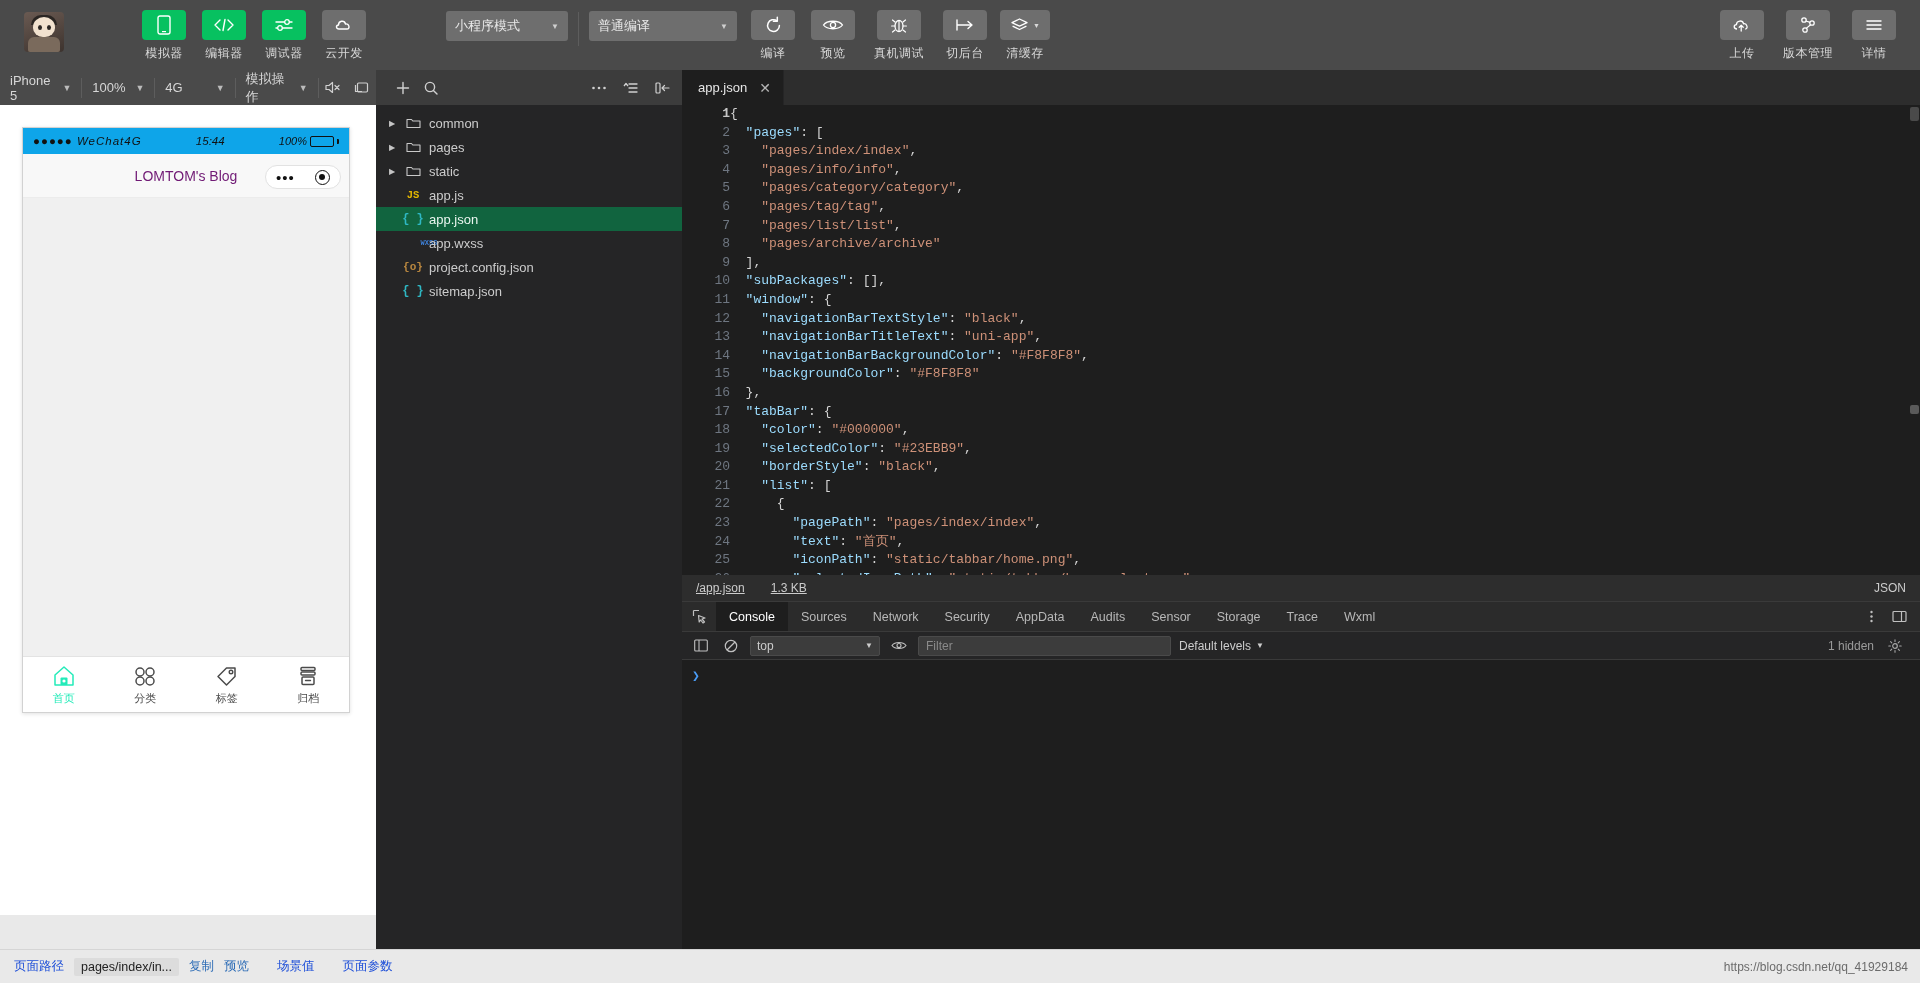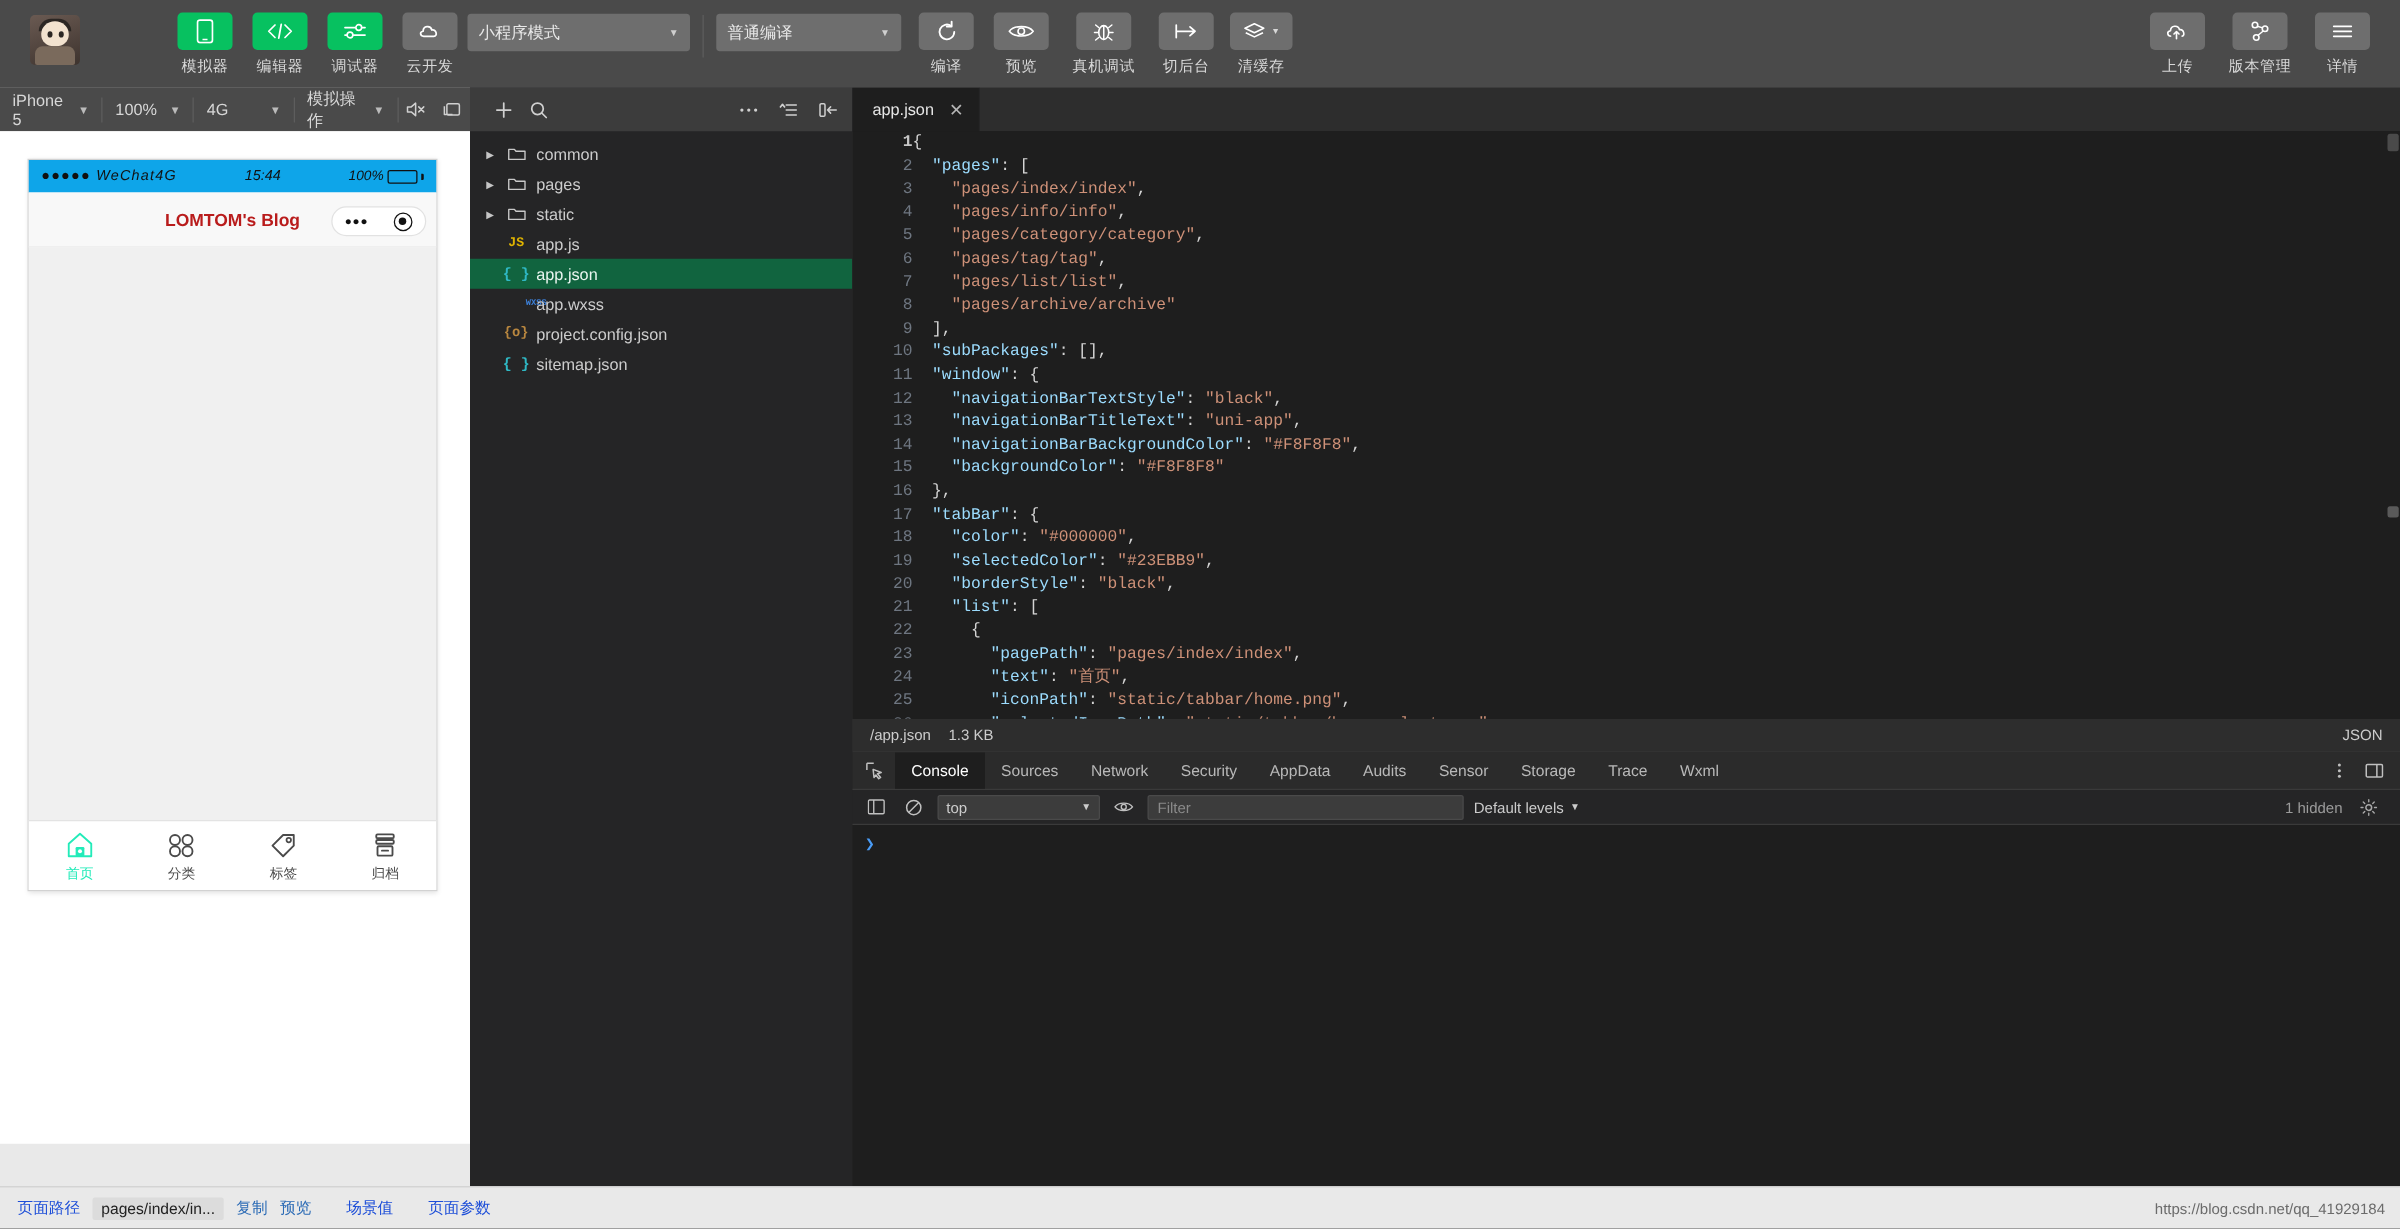--- a/index.html
+++ b/index.html
@@ -88,21 +88,21 @@
   .ph-batt { display: flex; align-items: center; gap: 3px; }
   .ph-batt .shell {
     width: 24px; height: 11px; border: 1px solid #111; border-radius: 2px; padding: 1px;
   }
   .ph-batt .fill { width: 100%; height: 100%; background: #111; }
   .ph-batt .tip { width: 2px; height: 5px; background: #111; border-radius: 0 1px 1px 0; }
   .ph-nav {
     height: 44px; background: #f8f8f8; display: flex; align-items: center;
     justify-content: center; position: relative; border-bottom: 1px solid #ececec;
   }
-  .ph-title { font-size: 14px; color: #b91c1c; font-weight: 700; }
+  .ph-title { font-size: 14px; color: #701a75; font-weight: 400; }
   .ph-caps {
     position: absolute; right: 8px; top: 11px; width: 76px; height: 24px;
     border: 1px solid #e2e2e2; border-radius: 12px; background: #fff;
     display: flex; align-items: center; justify-content: space-around;
   }
   .ph-caps .d3 { font-size: 15px; color: #111; letter-spacing: 1px; line-height: 1; }
   .ph-caps .tgt {
     width: 15px; height: 15px; border: 1.6px solid #111; border-radius: 50%;
     display: flex; align-items: center; justify-content: center;
   }
@@ -157,21 +157,21 @@
   .s { color: #ce9178; }   
   .p { color: #d4d4d4; }
   .ed-scrollbar {
     position: absolute; right: 0; top: 0; width: 12px; height: 100%; background: transparent;
   }
   .ed-scrollbar .thumb { position: absolute; right: 1px; width: 9px; background: #4a4a4a; border-radius: 2px; }
   .ed-status {
     height: 26px; background: #2d2d2d; display: flex; align-items: center;
     justify-content: space-between; padding: 0 14px; color: #cccccc; font-size: 12px; flex: 0 0 26px;
   }
-  .ed-status .left { display: flex; gap: 14px; }
+  .ed-status .left { display: flex; gap: 26px; text-decoration: underline; }
 
   
   .console { height: 348px; background: #1e1e1e; display: flex; flex-direction: column; flex: 0 0 348px;
              border-top: 1px solid #3a3a3a; }
   .cons-tabs {
     height: 30px; background: #2b2b2b; display: flex; align-items: stretch;
     border-bottom: 1px solid #3a3a3a; flex: 0 0 30px;
   }
   .cons-tabs .lead { width: 34px; display: flex; align-items: center; justify-content: center; cursor: pointer; }
   .cons-tab {
@@ -262,21 +262,21 @@
       <div class="tb-btn">
         <div class="tb-icon grey">
           <svg width="20" height="18" viewBox="0 0 20 18">
               <path d="M5 13 C2 13 1.5 9.5 4.5 9 C4.5 4.5 10.5 4 11.5 8 C15 7 16.5 13 13 13 Z" fill="none" stroke="#fff" stroke-width="1.4" stroke-linejoin="round"></path>
             </svg>
         </div>
         <div class="tb-label">云开发</div>
       </div>
     </div>
 
-    <div class="tb-select" style="width:178px;">
+    <div class="tb-select" style="width:122px;margin-left:72px">
       <span>小程序模式</span>
       <span class="caret">▼</span>
     </div>
 
     <div class="tb-sep"></div>
 
     <div class="tb-select" style="width:148px">
       <span>普通编译</span>
       <span class="caret">▼</span>
     </div>

